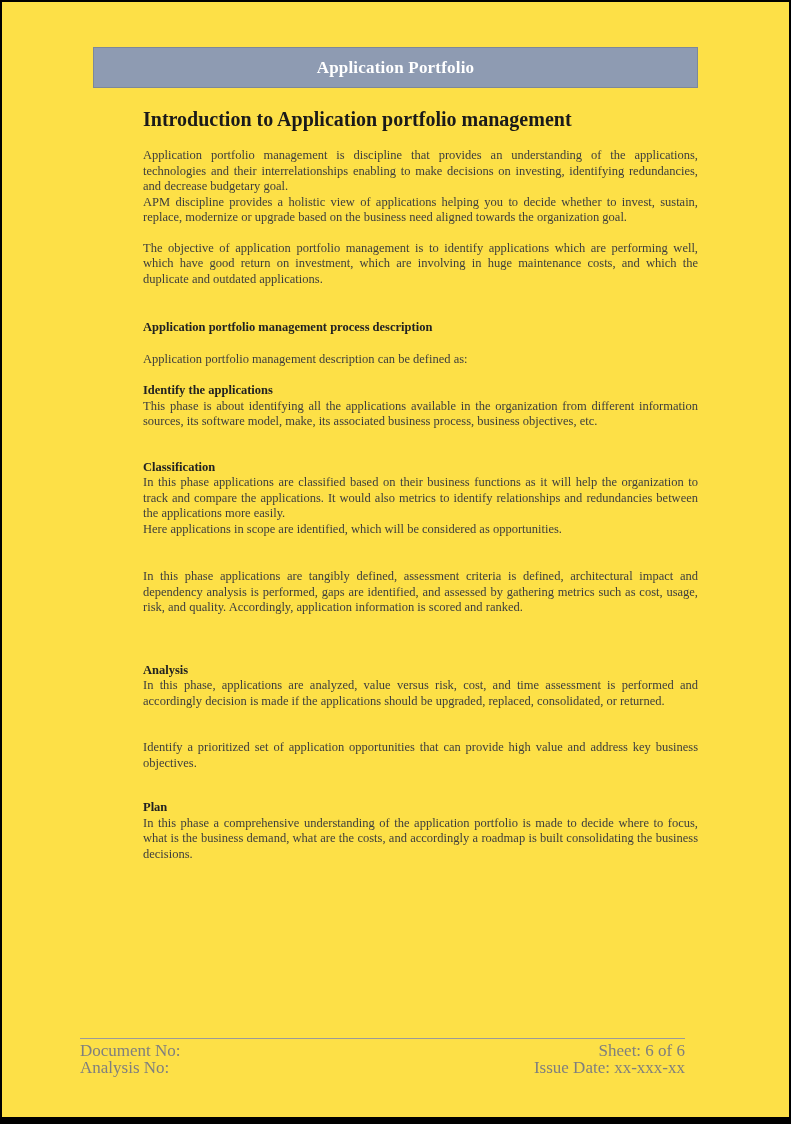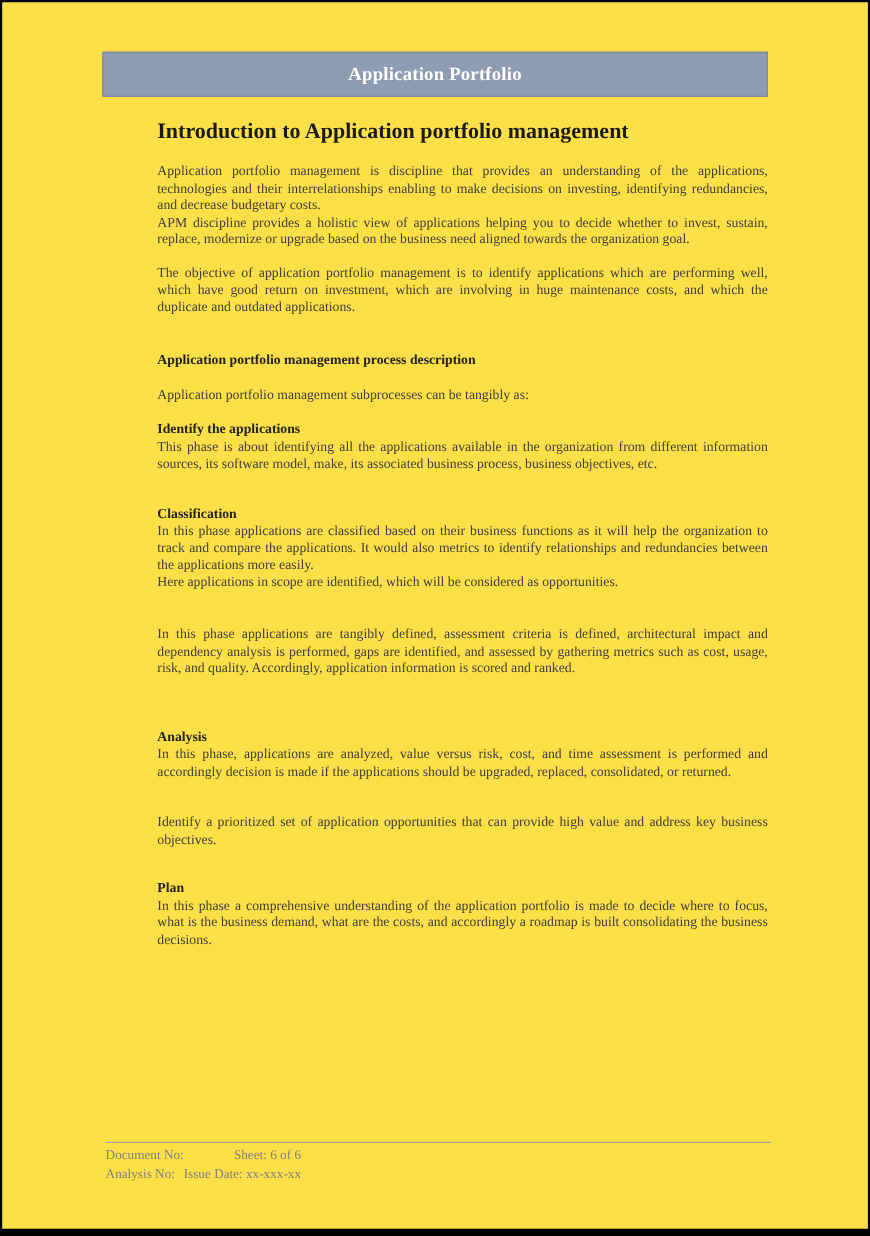--- a/index.html
+++ b/index.html
@@ -67,50 +67,51 @@
     color: #222222;
   }
   .sub-identify       { margin-top: 16px; }
   .sub-classification { margin-top: 30px; }
   .sub-assessment     { margin-top: 32px; }
   .sub-analysis       { margin-top: 47px; }
   .sub-opportunity    { margin-top: 31px; }
   .sub-plan           { margin-top: 29px; }
   .footer {
     position: absolute;
-    left: 94px;
+    left: 78px;
     top: 1036px;
     width: 605px;
     border-top: 1px solid #9a9a9a;
     padding-top: 3px;
     display: flex;
+    justify-content: space-between;
     color: var(--footer-text, #7f7f7f);
-    font-size: 12px;
+    font-size: 17px;
     line-height: 17px;
   }
   .footer .right { text-align: right; }
 </style>
 </head>
 <body>
 
 <div class="page">
 
   <div class="banner">
     <span class="banner-title">Application Portfolio</span>
   </div>
 
   <div class="content">
     <h1>Introduction to Application portfolio management</h1>
 
-    <p class="para para-first">Application portfolio management is discipline that provides an understanding of the applications, technologies and their interrelationships enabling to make decisions on investing, identifying redundancies, and decrease budgetary costs.</p>
+    <p class="para para-first">Application portfolio management is discipline that provides an understanding of the applications, technologies and their interrelationships enabling to make decisions on investing, identifying redundancies, and decrease budgetary goal.</p>
     <p class="para">APM discipline provides a holistic view of applications helping you to decide whether to invest, sustain, replace, modernize or upgrade based on the business need aligned towards the organization goal.</p>
     <p class="para mt-blank">The objective of application portfolio management is to identify applications which are performing well, which have good return on investment, which are involving in huge maintenance costs, and which the duplicate and outdated applications.</p>
 
     <h2 class="proc-heading">Application portfolio management process description</h2>
-    <p class="para proc-intro">Application portfolio management subprocesses can be tangibly as:</p>
+    <p class="para proc-intro">Application portfolio management description can be defined as:</p>
 
     <div class="subsection sub-identify">
       <h3>Identify the applications</h3>
       <p class="para">This phase is about identifying all the applications available in the organization from different information sources, its software model, make, its associated business process, business objectives, etc.</p>
     </div>
 
     <div class="subsection sub-classification">
       <h3>Classification</h3>
       <p class="para">In this phase applications are classified based on their business functions as it will help the organization to track and compare the applications. It would also metrics to identify relationships and redundancies between the applications more easily.</p>
       <p class="para">Here applications in scope are identified, which will be considered as opportunities.</p>

